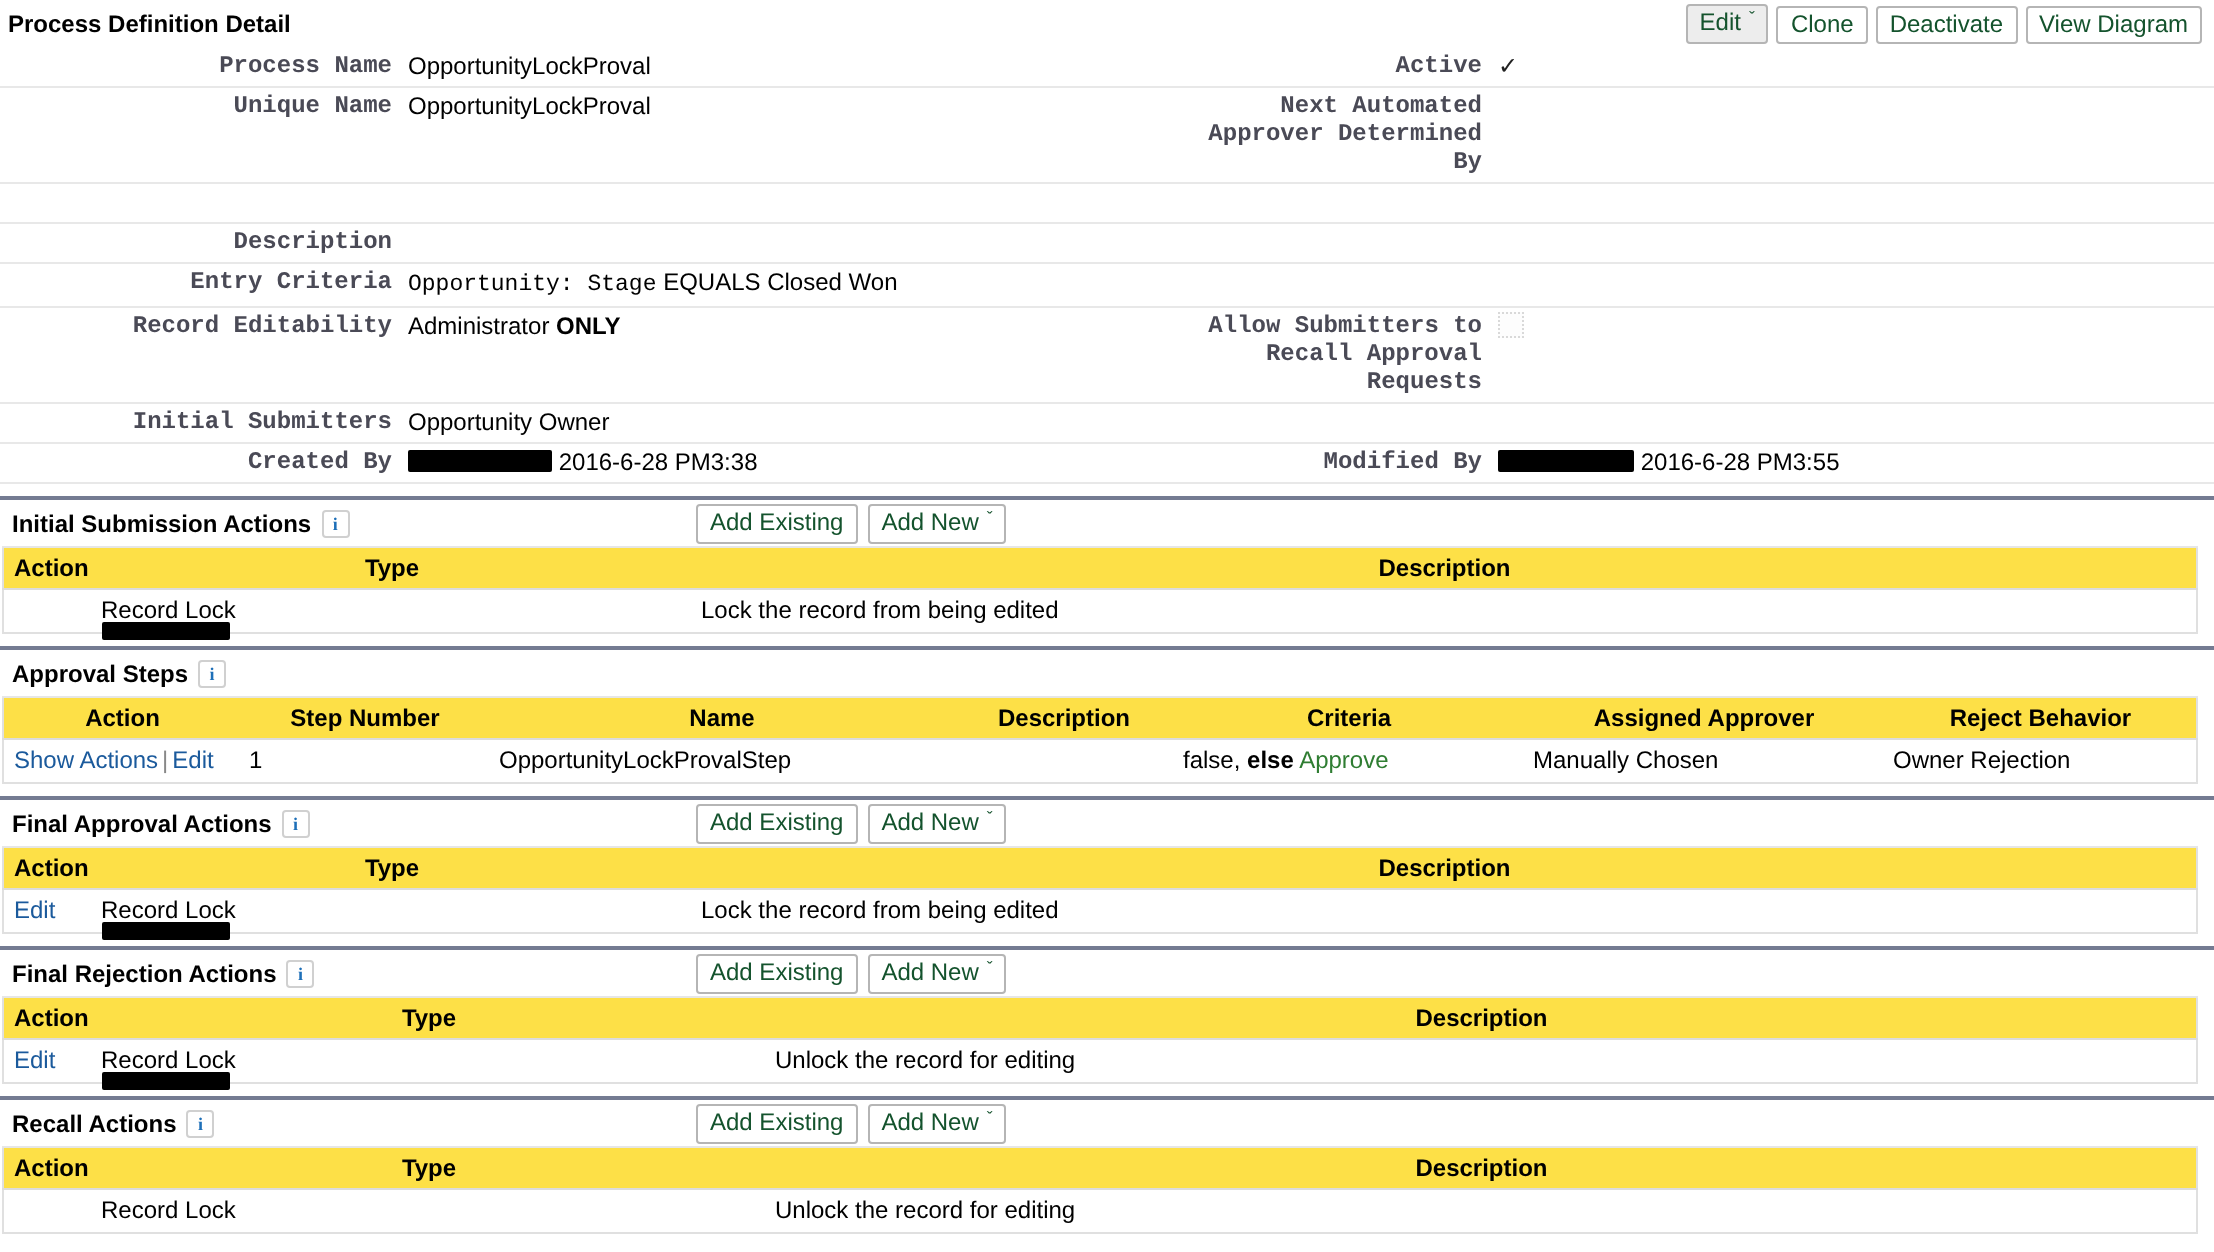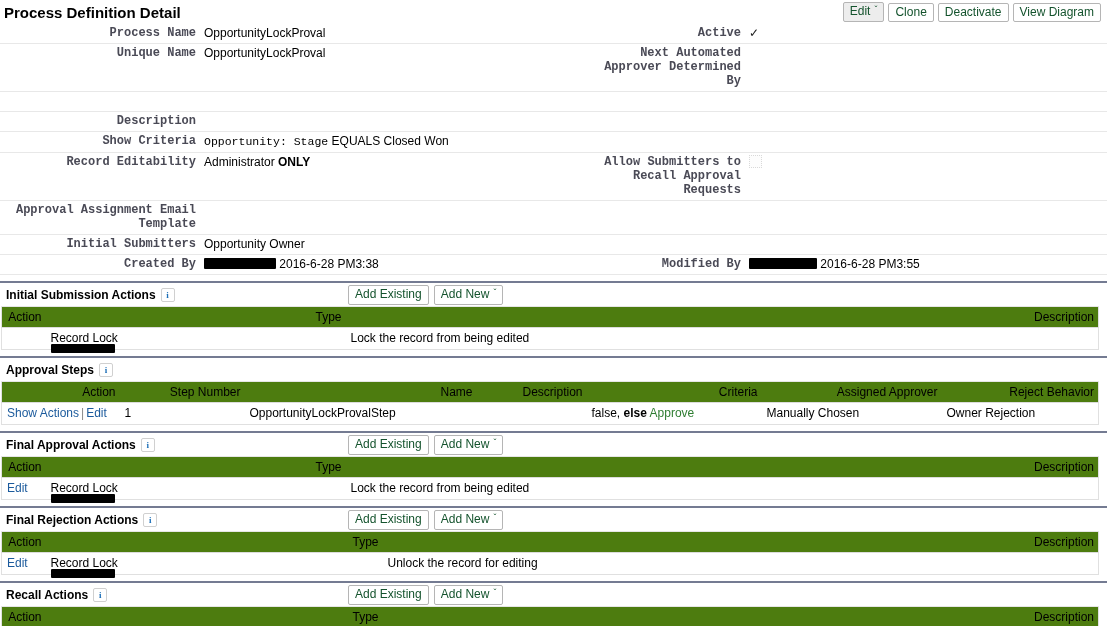--- a/index.html
+++ b/index.html
@@ -21,21 +21,21 @@
   
   .pbHeader {
     display: flex;
     align-items: center;
     height: 24px;
     padding: 0 6px 0 4px;
     box-sizing: border-box;
   }
   .pbTitle {
     font-weight: bold;
-    font-size: 15px;
+    font-size: 12px;
     color: #000;
     white-space: nowrap;
   }
   .pbButtons {
     margin-left: auto;
     display: flex;
     gap: 4px;
     align-items: center;
   }
   .btn {
@@ -150,26 +150,26 @@
 
   table.list {
     width: 1098px;
     border-collapse: collapse;
     table-layout: fixed;
     border: 1px solid #e0e0e0;
     border-bottom: none;
     margin-left: 1px;
   }
   table.list th {
-    background: #4d7c0f;
+    background: #fde047;
     border-bottom: 1px solid #dcdcdc;
     border-top: 1px solid #e6e6e6;
-    text-align: right;
-    font-size: 12px;
-    font-weight: normal;
+    text-align: center;
+    font-size: 12px;
+    font-weight: bold;
     color: #000;
     padding: 3px 4px 3px 5px;
     white-space: nowrap;
   }
   table.list td {
     background: #ffffff;
     padding: 3px 4px 4px 5px;
     font-size: 12px;
     color: #000;
     border-bottom: 1px solid #e0e0e0;
@@ -230,36 +230,30 @@
         <td class="labelCol"></td>
         <td class="dataCol"></td>
       </tr>
       <tr>
         <td class="labelCol">Description</td>
         <td class="dataCol"></td>
         <td class="labelCol"></td>
         <td class="dataCol"></td>
       </tr>
       <tr>
-        <td class="labelCol">Show Criteria</td>
+        <td class="labelCol">Entry Criteria</td>
         <td class="dataCol"><span class="mono">Opportunity: Stage</span> <span>EQUALS Closed Won</span></td>
         <td class="labelCol"></td>
         <td class="dataCol"></td>
       </tr>
       <tr>
         <td class="labelCol">Record Editability</td>
         <td class="dataCol"><span>Administrator</span> <span class="bold">ONLY</span></td>
         <td class="labelCol" style="line-height:14px">Allow Submitters to Recall Approval Requests</td>
         <td class="dataCol"><span class="emptybox"></span></td>
-      </tr>
-      <tr>
-        <td class="labelCol" style="line-height:14px">Approval Assignment Email Template</td>
-        <td class="dataCol"></td>
-        <td class="labelCol"></td>
-        <td class="dataCol"></td>
       </tr>
       <tr>
         <td class="labelCol">Initial Submitters</td>
         <td class="dataCol">Opportunity Owner</td>
         <td class="labelCol"></td>
         <td class="dataCol"></td>
       </tr>
       <tr class="noline">
         <td class="labelCol">Created By</td>
         <td class="dataCol"><span class="redact" style="width:72px"></span> <span>2016-6-28 PM3:38</span></td>

